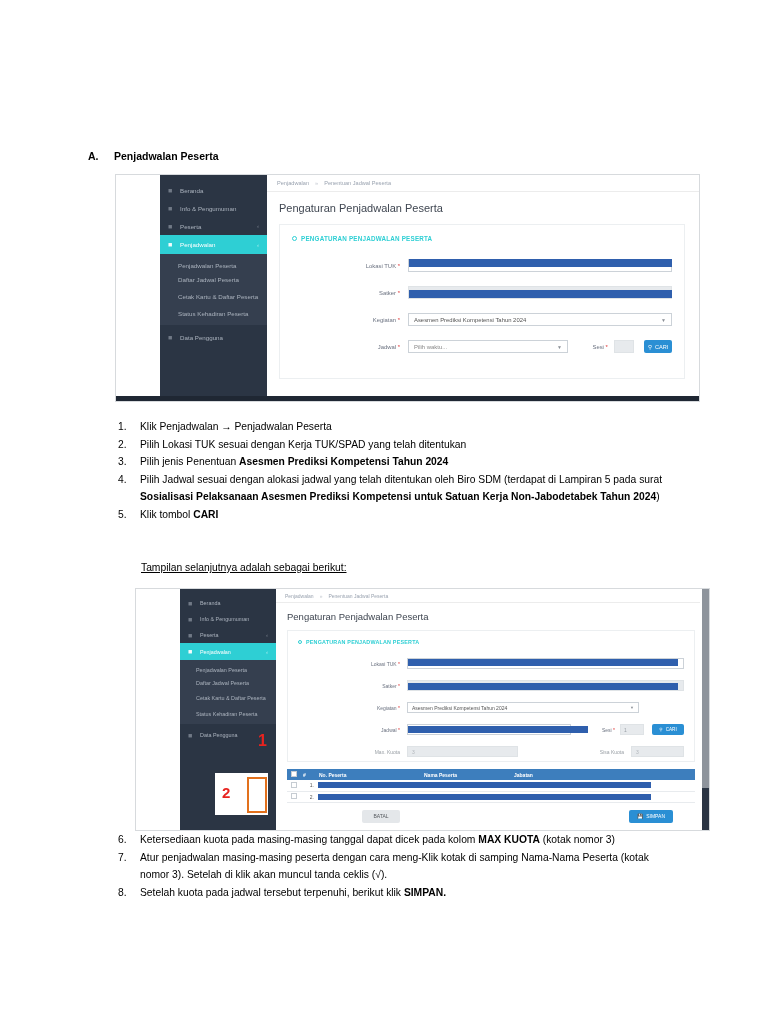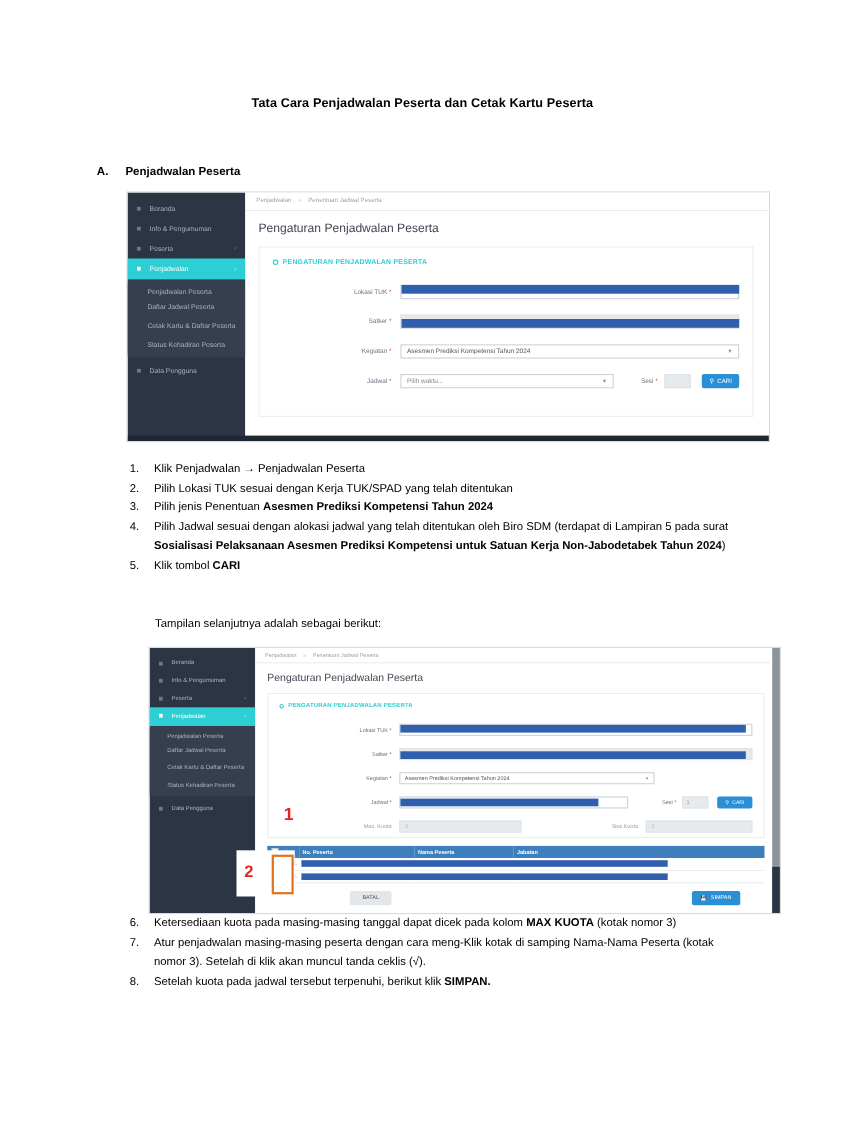--- a/index.html
+++ b/index.html
@@ -29,28 +29,29 @@
   }
   .sec-a .lbl { width:14px; }
 
   .olist { position:absolute; font-size:10.3px; line-height:17.5px; }
   .olist .row { display:flex; }
   .olist .num { width:22px; flex:none; text-align:left; }
   .olist .txt { flex:1; }
   .olist b { font-weight:bold; }
 
   #list1 { left:118px; top:418px; width:556px; }
-  #note1 { position:absolute; left:141px; top:562px; font-size:10.3px; }
+  #note1 { position:absolute; left:141px; top:562px; font-size:10.3px;text-decoration:underline; }
   #list2 { left:118px; top:831px; width:560px; }
 
   
   .shot {
     position:absolute;
     background:#ffffff;
     overflow:hidden;
+    padding-left:44px;
   }
   .shot-inner { display:flex; width:100%; height:100%; }
 
   .sidebar {
     background:#2b3544;
     flex:none;
     padding-top:6px;
     color:#9aa3b0;
   }
   .nav-item {
@@ -117,21 +118,20 @@
   .scroll-track { position:absolute; top:0; width:7px; background:#8e949c; }
   .scroll-thumb { position:absolute; width:7px; background:#2b3544; }
 
   .shadow-bottom { position:absolute; left:0; right:0; background:#1f2733; }
 </style>
 </head>
 <body>
 
 <div class="page">
 
-  <div class="doc-title">Tata Cara Penjadwalan Peserta dan Cetak Kartu Peserta</div>
 
   <div class="sec-a">
     <span class="lbl">A.</span>
     <span>Penjadwalan Peserta</span>
   </div>
 
   <div class="shot" id="shot1" style="left:115px; top:174px; width:585px; height:228px; border:1px solid #d7dadd;">
     <div class="shot-inner">
 
       <div class="sidebar" style="width:107px; font-size:6.2px;">

